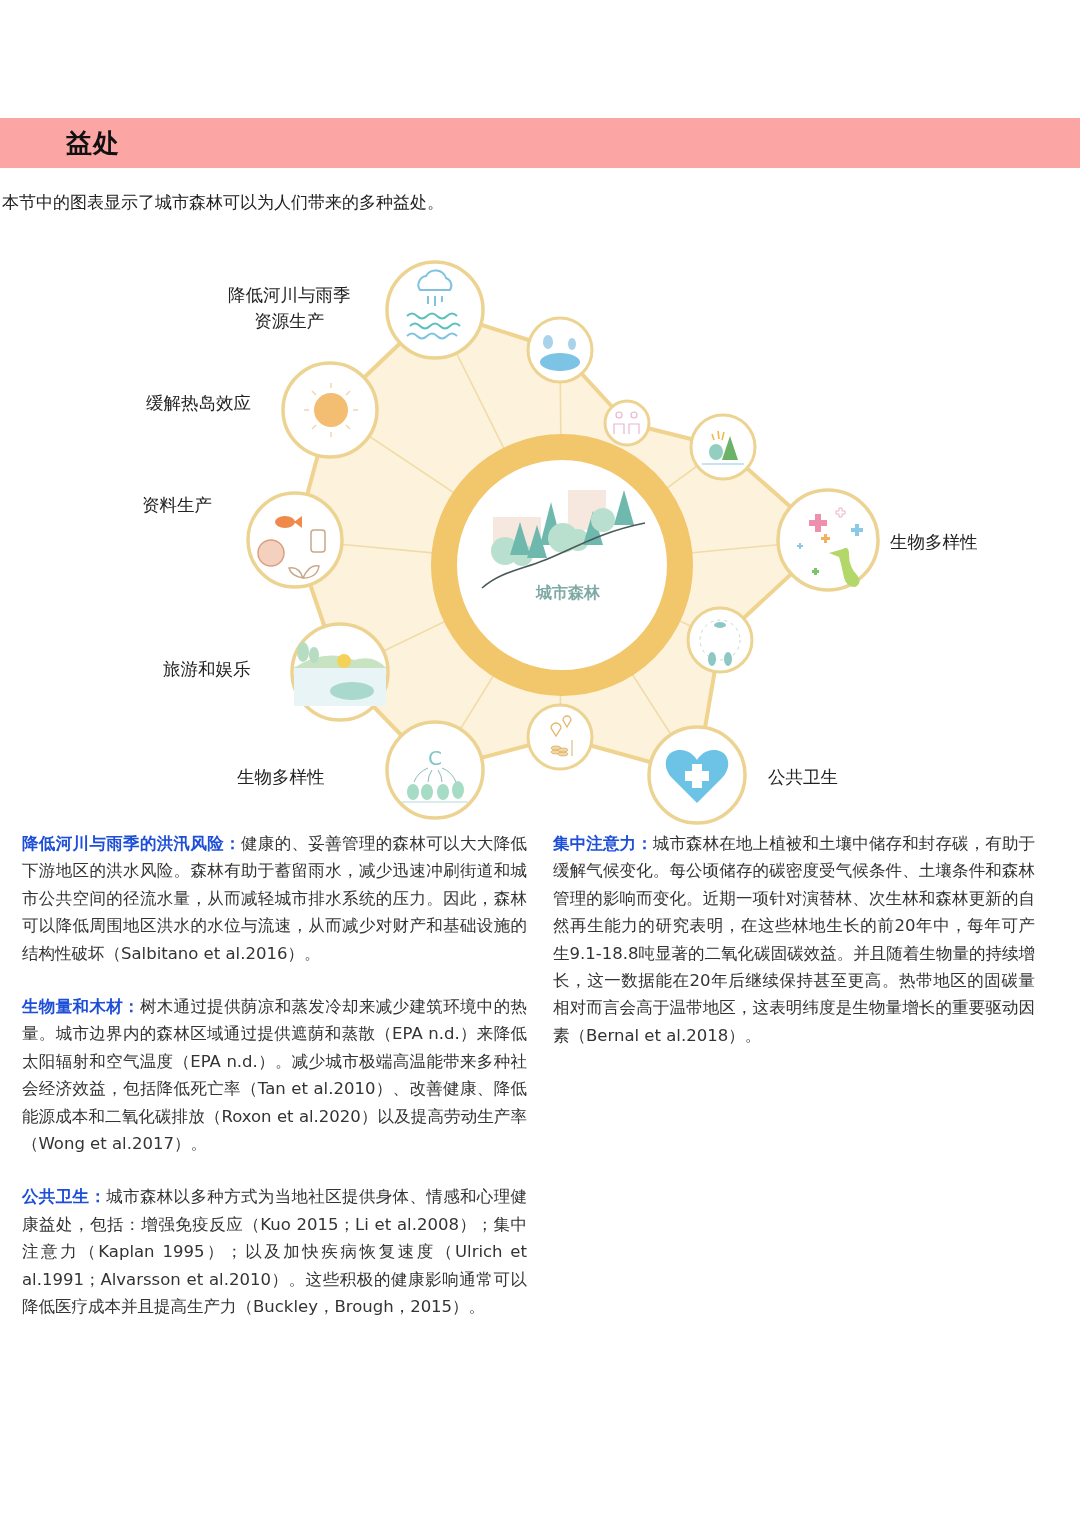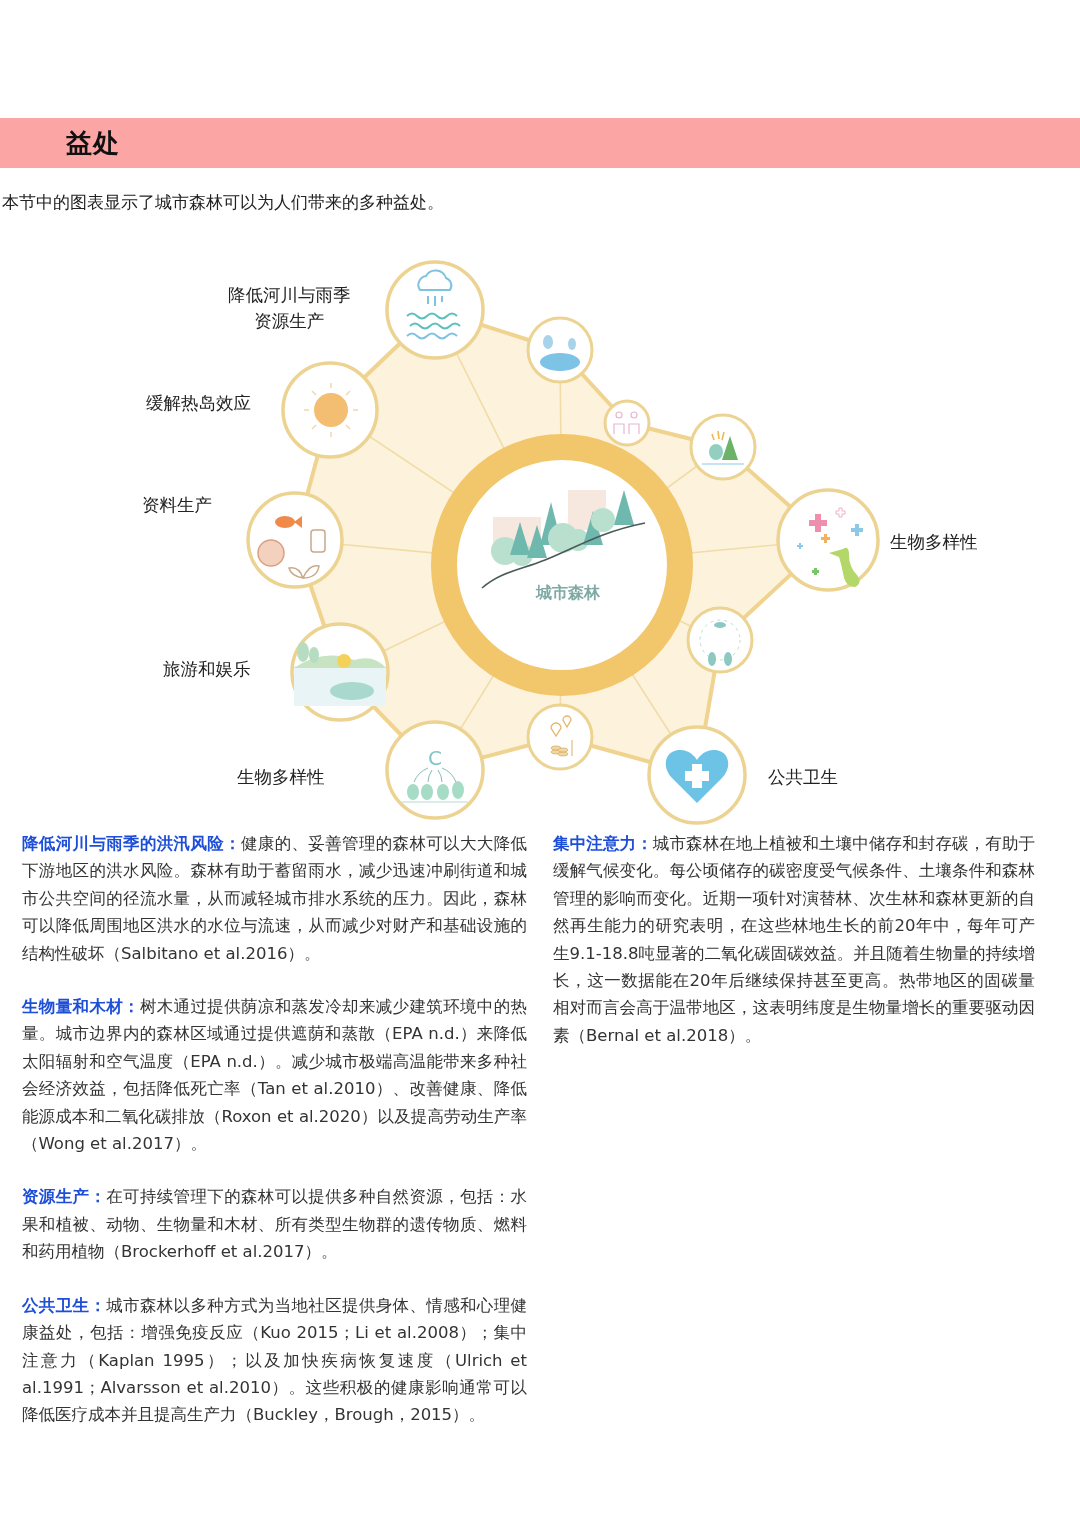--- a/index.html
+++ b/index.html
@@ -203,19 +203,18 @@
   <div class="label" style="left:142px; top:492px;">资料生产</div>
   <div class="label" style="left:163px; top:656px;">旅游和娱乐</div>
   <div class="label" style="left:237px; top:764px;">生物多样性</div>
   <div class="label" style="left:890px; top:529px;">生物多样性</div>
   <div class="label" style="left:768px; top:764px;">公共卫生</div>
 </div>
 
 <div class="col col-left" style="top:830px;">
   <p class="para"><b>降低河川与雨季的洪汛风险：</b><span>健康的、妥善管理的森林可以大大降低下游地区的洪水风险。森林有助于蓄留雨水，减少迅速冲刷街道和城市公共空间的径流水量，从而减轻城市排水系统的压力。因此，森林可以降低周围地区洪水的水位与流速，从而减少对财产和基础设施的结构性破坏（Salbitano et al.2016）。</span></p>
   <p class="para"><b>生物量和木材：</b><span>树木通过提供荫凉和蒸发冷却来减少建筑环境中的热量。城市边界内的森林区域通过提供遮荫和蒸散（EPA n.d.）来降低太阳辐射和空气温度（EPA n.d.）。减少城市极端高温能带来多种社会经济效益，包括降低死亡率（Tan et al.2010）、改善健康、降低能源成本和二氧化碳排放（Roxon et al.2020）以及提高劳动生产率（Wong et al.2017）。</span></p>
-  <p class="para"><b>资源生产：</b><span>在可持续管理下的森林可以提供多种自然资源，包括：水果和植被、动物、生物量和木材、所有类型生物群的遗传物质、燃料和药用植物（Brockerhoff et al.2017）。</span></p>
   <p class="para"><b>公共卫生：</b><span>城市森林以多种方式为当地社区提供身体、情感和心理健康益处，包括：增强免疫反应（Kuo 2015；Li et al.2008）；集中注意力（Kaplan 1995）；以及加快疾病恢复速度（Ulrich et al.1991；Alvarsson et al.2010）。这些积极的健康影响通常可以降低医疗成本并且提高生产力（Buckley，Brough，2015）。</span></p>
 </div>
 
 <div class="col col-right" style="top:830px;">
   <p class="para"><b>集中注意力：</b><span>城市森林在地上植被和土壤中储存和封存碳，有助于缓解气候变化。每公顷储存的碳密度受气候条件、土壤条件和森林管理的影响而变化。近期一项针对演替林、次生林和森林更新的自然再生能力的研究表明，在这些林地生长的前20年中，每年可产生9.1-18.8吨显著的二氧化碳固碳效益。并且随着生物量的持续增长，这一数据能在20年后继续保持甚至更高。热带地区的固碳量相对而言会高于温带地区，这表明纬度是生物量增长的重要驱动因素（Bernal et al.2018）。</span></p>
 </div>
 
 </body></html>

